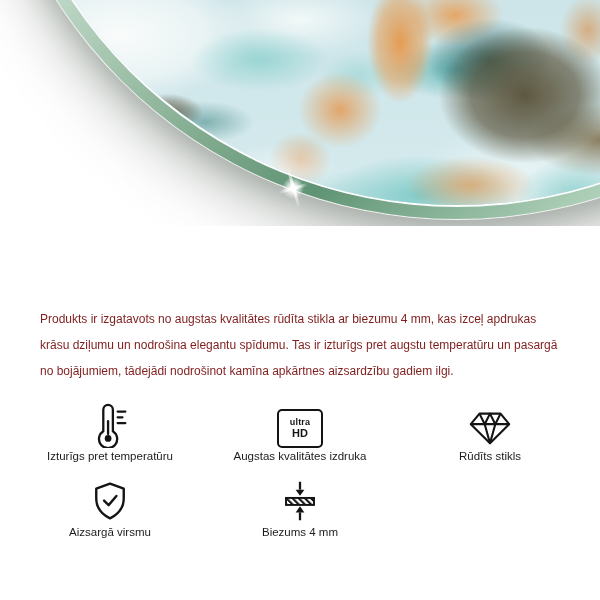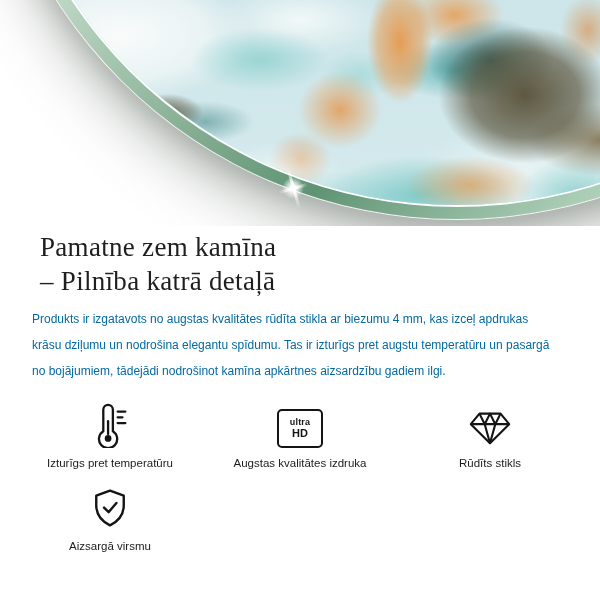--- a/index.html
+++ b/index.html
@@ -42,53 +42,49 @@
   .sparkle{position:absolute;left:272px;top:167px;width:42px;height:42px;transform:rotate(-16deg);
       background:radial-gradient(circle at 50% 50%, rgba(255,255,255,.95) 0 3px, rgba(255,255,255,0) 11px);}
   .sparkle::before{content:"";position:absolute;left:50%;top:0;width:3px;height:100%;margin-left:-1.5px;border-radius:2px;
       background:linear-gradient(180deg,rgba(255,255,255,0),#ffffff 45%,#ffffff 55%,rgba(255,255,255,0));}
   .sparkle::after{content:"";position:absolute;top:50%;left:15%;height:3px;width:70%;margin-top:-1.5px;border-radius:2px;
       background:linear-gradient(90deg,rgba(255,255,255,0),#ffffff 45%,#ffffff 55%,rgba(255,255,255,0));}
 
   
   .heading{position:absolute;left:40px;top:230px;margin:0;font-family:"Liberation Serif",serif;
       font-weight:400;color:#1f1f1f;font-size:27px;line-height:34px;letter-spacing:.3px;}
-  .para{position:absolute;left:32px;top:306px;width:560px;margin:0;font-size:12px;line-height:26px;
-      color:#0369a1;white-space:pre-line;}
+  .para{position:absolute;left:40px;top:306px;width:560px;margin:0;font-size:12px;line-height:26px;
+      color:#7f1d1d;white-space:pre-line;}
 
   
   .features{position:absolute;left:15px;top:400px;width:570px;display:grid;
       grid-template-columns:repeat(3,1fr);row-gap:14px;}
   .feature{display:flex;flex-direction:column;align-items:center;}
   .icon-box{height:48px;display:flex;align-items:flex-end;justify-content:center;}
-  .feature-label{margin-top:9px;font-size:11.5px;color:#1c1c1c;white-space:nowrap;text-align:right;}
+  .feature-label{margin-top:2px;font-size:11.5px;color:#1c1c1c;white-space:nowrap;text-align:right;}
   .icon-box svg{display:block;}
   .uhd{width:46px;height:39px;border:2.5px solid #141414;border-radius:5px;box-sizing:border-box;
       display:flex;flex-direction:column;align-items:center;justify-content:center;line-height:1;color:#141414;}
   .uhd-top{font-size:9px;font-weight:700;letter-spacing:.2px;}
   .uhd-bottom{font-size:11px;font-weight:800;margin-top:1px;}
 </style>
 </head>
 <body>
 
 <div class="page">
 
   <div class="hero">
     <div class="disc">
       <div class="disc-inner">
         <div class="marble"></div>
       </div>
     </div>
     <div class="sparkle"></div>
   </div>
 
-  <h1 class="heading">
-    <span>Pamatne zem kamīna</span><br>
-    <span>– Pilnība katrā detaļā</span>
-  </h1>
 
   <p class="para">Produkts ir izgatavots no augstas kvalitātes rūdīta stikla ar biezumu 4 mm, kas izceļ apdrukas
 krāsu dziļumu un nodrošina elegantu spīdumu. Tas ir izturīgs pret augstu temperatūru un pasargā
 no bojājumiem, tādejādi nodrošinot kamīna apkārtnes aizsardzību gadiem ilgi.</p>
 
   <div class="features">
 
     <div class="feature">
       <div class="icon-box">
         <svg width="42" height="46" viewBox="0 0 40 48" fill="none" stroke="#141414" stroke-width="2.4" stroke-linecap="round">
@@ -127,15 +123,32 @@
       <div class="icon-box">
         <svg width="44" height="46" viewBox="0 0 48 48" fill="none" stroke="#141414" stroke-width="2.6" stroke-linecap="round" stroke-linejoin="round">
           <path d="M24 5 L39 10.5 V21 C39 31.5 33 38.5 24 43 C15 38.5 9 31.5 9 21 V10.5 Z"></path>
           <path d="M17.5 23.5 L22.5 28.5 L31 18.5"></path>
         </svg>
       </div>
       <div class="feature-label">Aizsargā virsmu</div>
     </div>
 
 
+    <div class="feature">
+      <div class="icon-box">
+        <svg width="42" height="46" viewBox="0 0 48 48" fill="none">
+          <defs>
+            <pattern id="hatch6" width="5" height="5" patternUnits="userSpaceOnUse" patternTransform="rotate(-45 0 0)">
+              <rect width="2.4" height="5" fill="#141414"></rect>
+            </pattern>
+          </defs>
+          <path d="M24 2 V11" stroke="#141414" stroke-width="2.6"></path>
+          <polygon points="19,11 29,11 24,18" fill="#141414"></polygon>
+          <rect x="8" y="20.5" width="32" height="8" fill="url(#hatch6)" stroke="#141414" stroke-width="2.2"></rect>
+          <path d="M24 46 V37" stroke="#141414" stroke-width="2.6"></path>
+          <polygon points="19,37 29,37 24,30" fill="#141414"></polygon>
+        </svg>
+      </div>
+      <div class="feature-label">Biezums 4 mm</div>
+    </div>
 
   </div>
 </div>
 
 </body></html>

